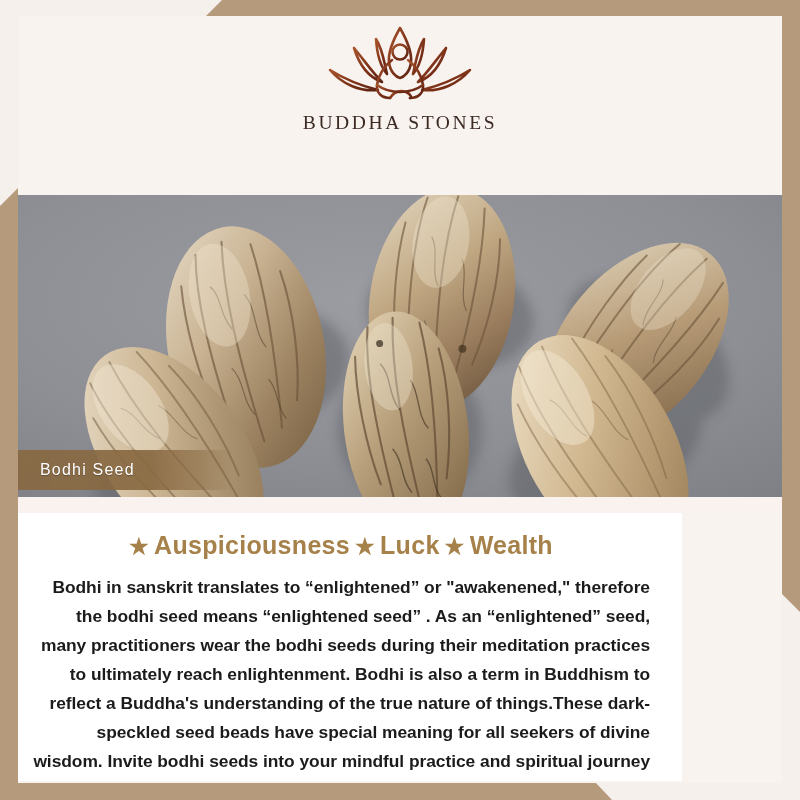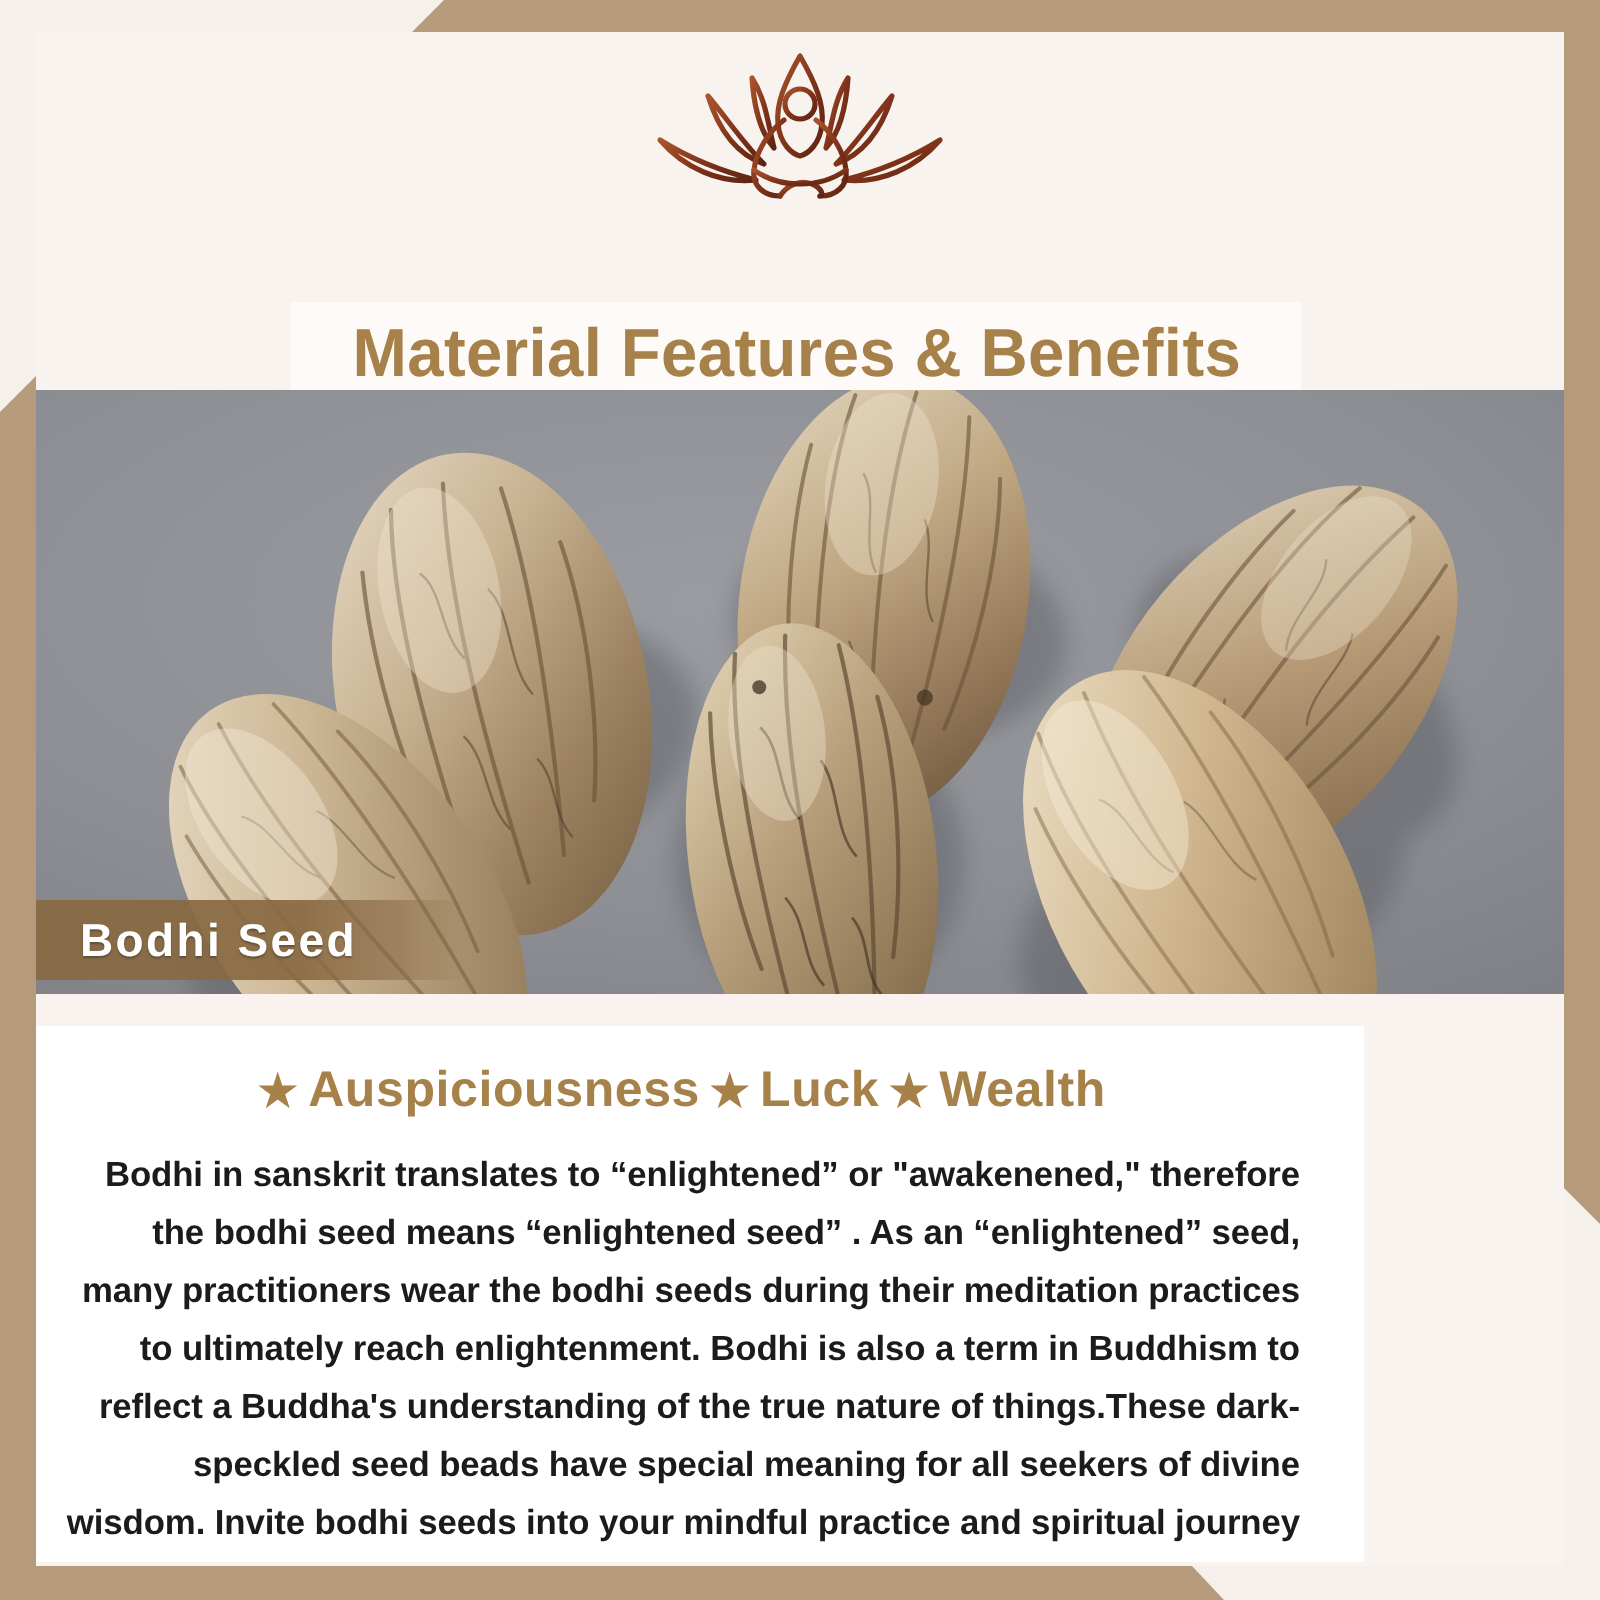--- a/index.html
+++ b/index.html
@@ -126,22 +126,22 @@
       rgba(136,105,66,0.92) 62%,
       rgba(136,105,66,0.55) 84%,
       rgba(136,105,66,0) 100%);
     display: flex;
     align-items: center;
   }
   .seed-caption span {
     margin-left: 22px;
     color: #ffffff;
     font-family: "Liberation Sans Narrow", "Liberation Sans", sans-serif;
-    font-weight: bold;
-    font-size: 23px;
+    font-weight: normal;
+    font-size: 16px;
     letter-spacing: 1.2px;
     text-shadow: 0 1px 1px rgba(0,0,0,0.28);
     white-space: nowrap;
   }
 
   
   .gap-strip {
     position: absolute;
     top: 481px; left: 0;
     width: 764px; height: 16px;
@@ -220,25 +220,23 @@
 
           <circle cx="86" cy="30" r="7.5"></circle>
 
           <path d="M78 38 C70 44 64 54 63 63 C62 71 68 76 76 76"></path>
           <path d="M94 38 C102 44 108 54 109 63 C110 71 104 76 96 76"></path>
 
           <path d="M76 76 C80 70 86 68 92 70 C97 72 98 76 96 76"></path>
           <path d="M63 63 C70 68 78 70 86 70 C94 70 102 68 109 63"></path>
         </g>
       </svg>
+      <div class="logo-word">BUDDHA STONES</div>
     </div>
 
-    <div class="title-band">
-      <div class="title-text">Material Features &amp; Benefits</div>
-    </div>
 
     <div class="photo">
       <svg viewBox="0 0 764 302" preserveAspectRatio="none">
         <defs>
           <radialGradient id="bg" cx="45%" cy="35%" r="85%">
             <stop offset="0%" stop-color="#9a9ca1"></stop>
             <stop offset="60%" stop-color="#8d8f95"></stop>
             <stop offset="100%" stop-color="#7e8086"></stop>
           </radialGradient>
 

